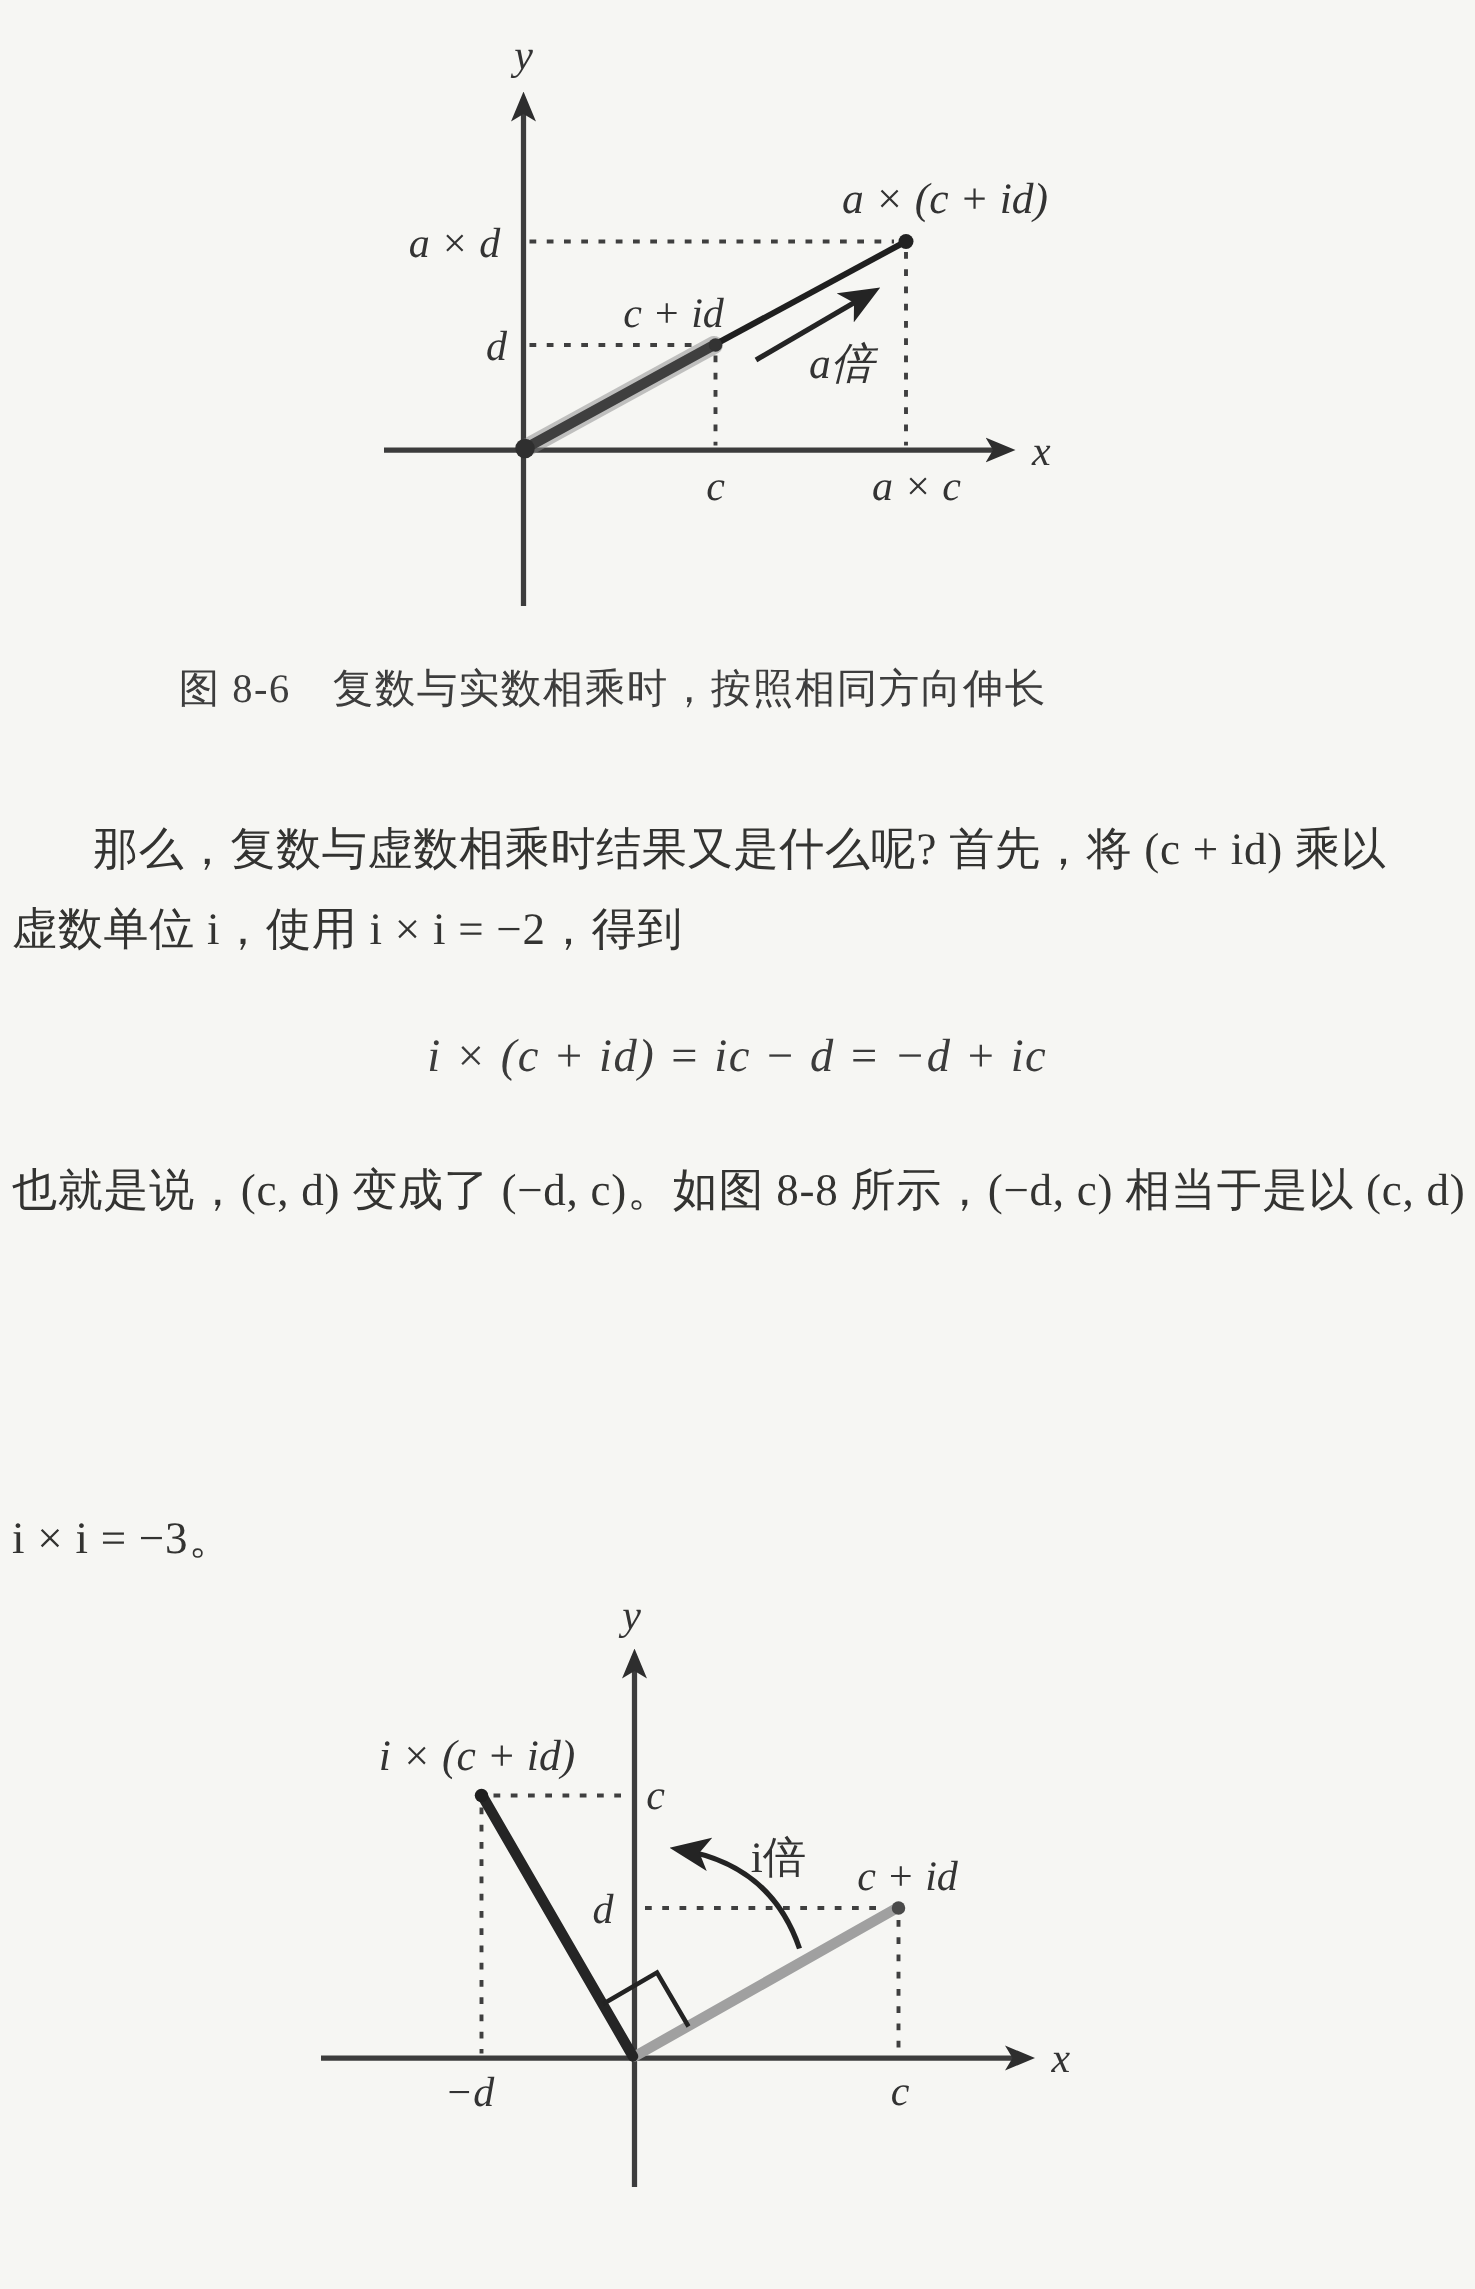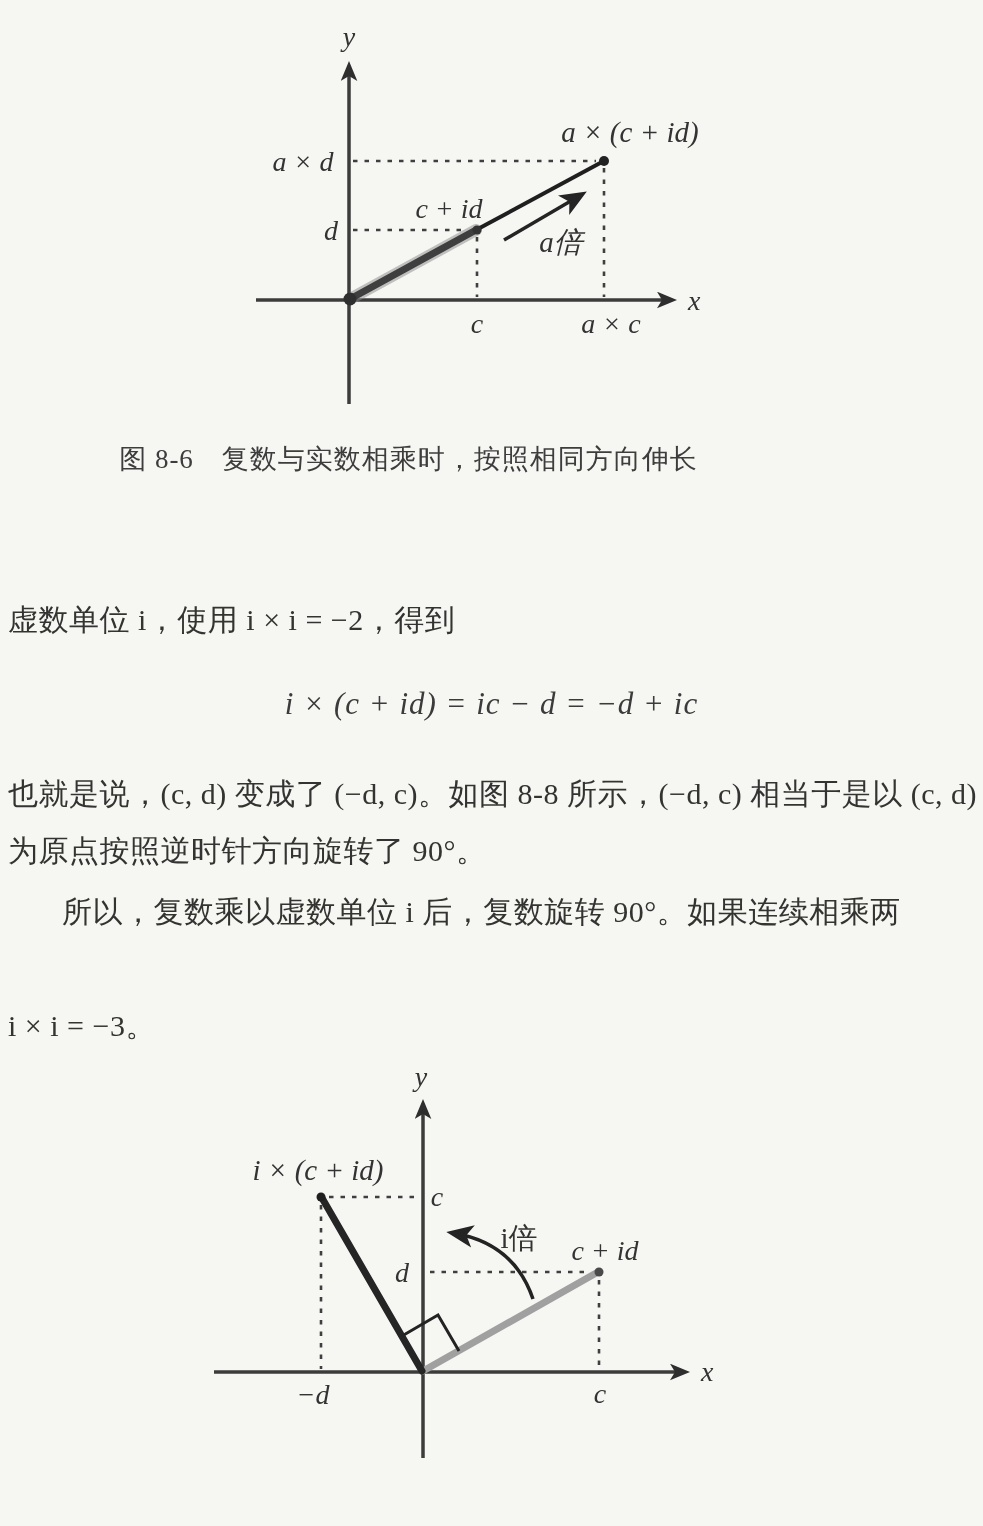--- a/index.html
+++ b/index.html
@@ -80,28 +80,27 @@
     <text class="m" x="331" y="240" text-anchor="middle">d</text>
     <text class="m" x="449" y="218" text-anchor="middle">c + id</text>
     <text class="m big" x="630" y="142" text-anchor="middle">a × (c + id)</text>
     <text class="m" x="477" y="333" text-anchor="middle">c</text>
     <text class="m" x="611" y="333" text-anchor="middle">a × c</text>
     <text class="m big" x="561" y="252" text-anchor="middle">a倍</text>
   </svg>
 
   <div class="caption" style="top:441px">图 8-6　复数与实数相乘时，按照相同方向伸长</div>
 
+  <div class="bodyline" style="left:62px; top:549px">那么，复数与虚数相乘时结果又是什么呢? 首先，将 (c + id) 乘以</div>
   <div class="bodyline" style="left:8px; top:602px">虚数单位 i，使用 i × i = −2，得到</div>
 
   <div class="equation" style="top:686px">i × (c + id) = ic − d = −d + ic</div>
 
   <div class="bodyline" style="left:8px; top:776px">也就是说，(c, d) 变成了 (−d, c)。如图 8-8 所示，(−d, c) 相当于是以 (c, d)</div>
-  <div class="bodyline" style="left:8px; top:833px">为原点按照逆时针方向旋转了 90°。</div>
 
-  <div class="bodyline" style="left:62px; top:894px">所以，复数乘以虚数单位 i 后，复数旋转 90°。如果连续相乘两</div>
   <div class="bodyline" style="left:8px; top:1008px">i × i = −3。</div>
 
   <svg class="fig" style="top:1040px" width="983" height="440" viewBox="0 1040 983 440">
     <defs>
       <marker id="m2a" viewBox="0 0 12 10" refX="9" refY="5" markerWidth="20" markerHeight="17" orient="auto" markerUnits="userSpaceOnUse">
         <path d="M0,0 L12,5 L0,10 L3,5 Z" fill="#2e2e2e"></path>
       </marker>
       <marker id="m2b" viewBox="0 0 12 10" refX="9" refY="5" markerWidth="27" markerHeight="23" orient="auto" markerUnits="userSpaceOnUse">
         <path d="M0,0 L12,5 L0,10 L3,5 Z" fill="#242424"></path>
       </marker>

